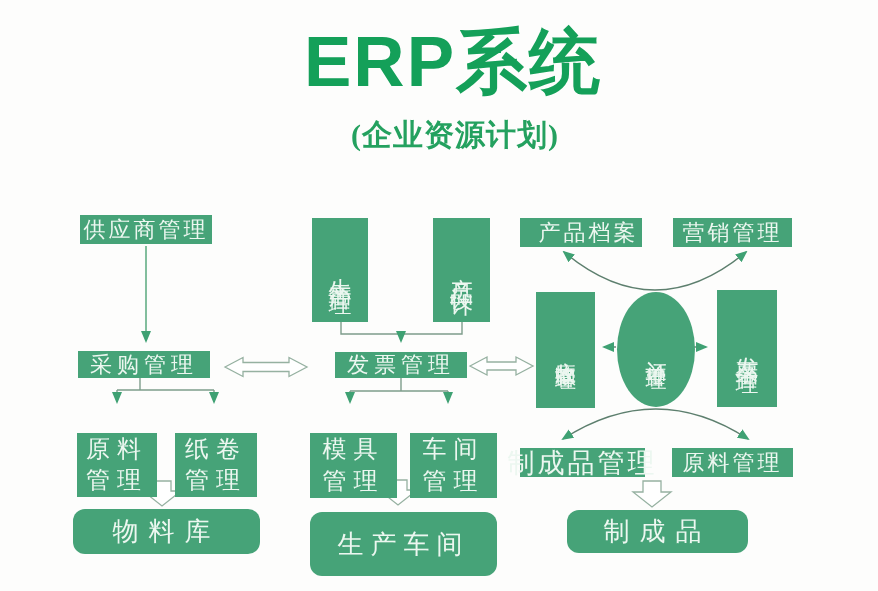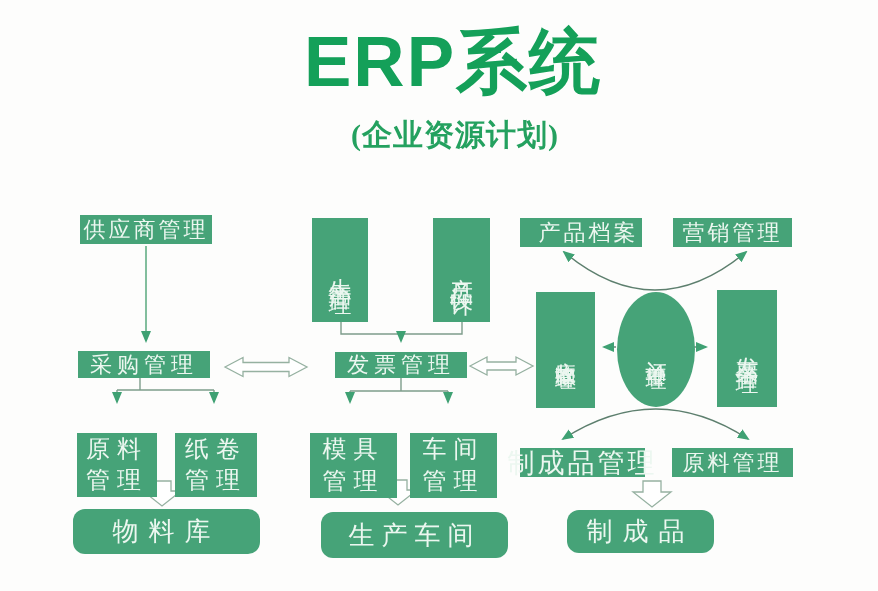--- a/index.html
+++ b/index.html
@@ -106,30 +106,30 @@
 
   <div class="box vert" style="left:312px;top:218px;width:56px;height:104px;">
       <span class="vt">生产管理</span>
     </div>
   <div class="box vert" style="left:433px;top:218px;width:57px;height:104px;">
       <span class="vt">产品设计</span>
     </div>
   <div class="box line1 sp" style="left:335px;top:352px;width:132px;height:26px;">发票管理</div>
   <div class="box two" style="left:310px;top:413px;width:87px;height:65px;">模具管理</div>
   <div class="box two" style="left:410px;top:413px;width:87px;height:65px;">车间管理</div>
-  <div class="box round" style="left:321px;top:512px;width:187px;height:46px;letter-spacing:7px;">生产车间</div>
+  <div class="box round" style="left:310px;top:512px;width:187px;height:64px;letter-spacing:7px;">生产车间</div>
 
   <div class="box line1" style="left:520px;top:218px;width:122px;height:29px;padding-left:15px;">产品档案</div>
   <div class="box line1" style="left:673px;top:218px;width:119px;height:29px;">营销管理</div>
   <div class="box vert" style="left:536px;top:292px;width:59px;height:116px;font-size:21px;">
       <span class="vt" style="letter-spacing:2px;">应收款管理</span>
     </div>
   <div class="box ellipse" style="left:617px;top:292px;width:78px;height:115px;">
       <span class="vt">订单管理</span>
     </div>
   <div class="box vert" style="left:717px;top:290px;width:60px;height:117px;">
       <span class="vt">发票管理</span>
     </div>
   <div class="box line1" style="left:520px;top:448px;width:125px;height:29px;font-size:27px;">制成品管理</div>
   <div class="box line1" style="left:672px;top:448px;width:121px;height:29px;">原料管理</div>
-  <div class="box round" style="left:567px;top:510px;width:147px;height:43px;">制成品</div>
+  <div class="box round" style="left:567px;top:510px;width:181px;height:43px;">制成品</div>
 
 </div>
 
 </body></html>

